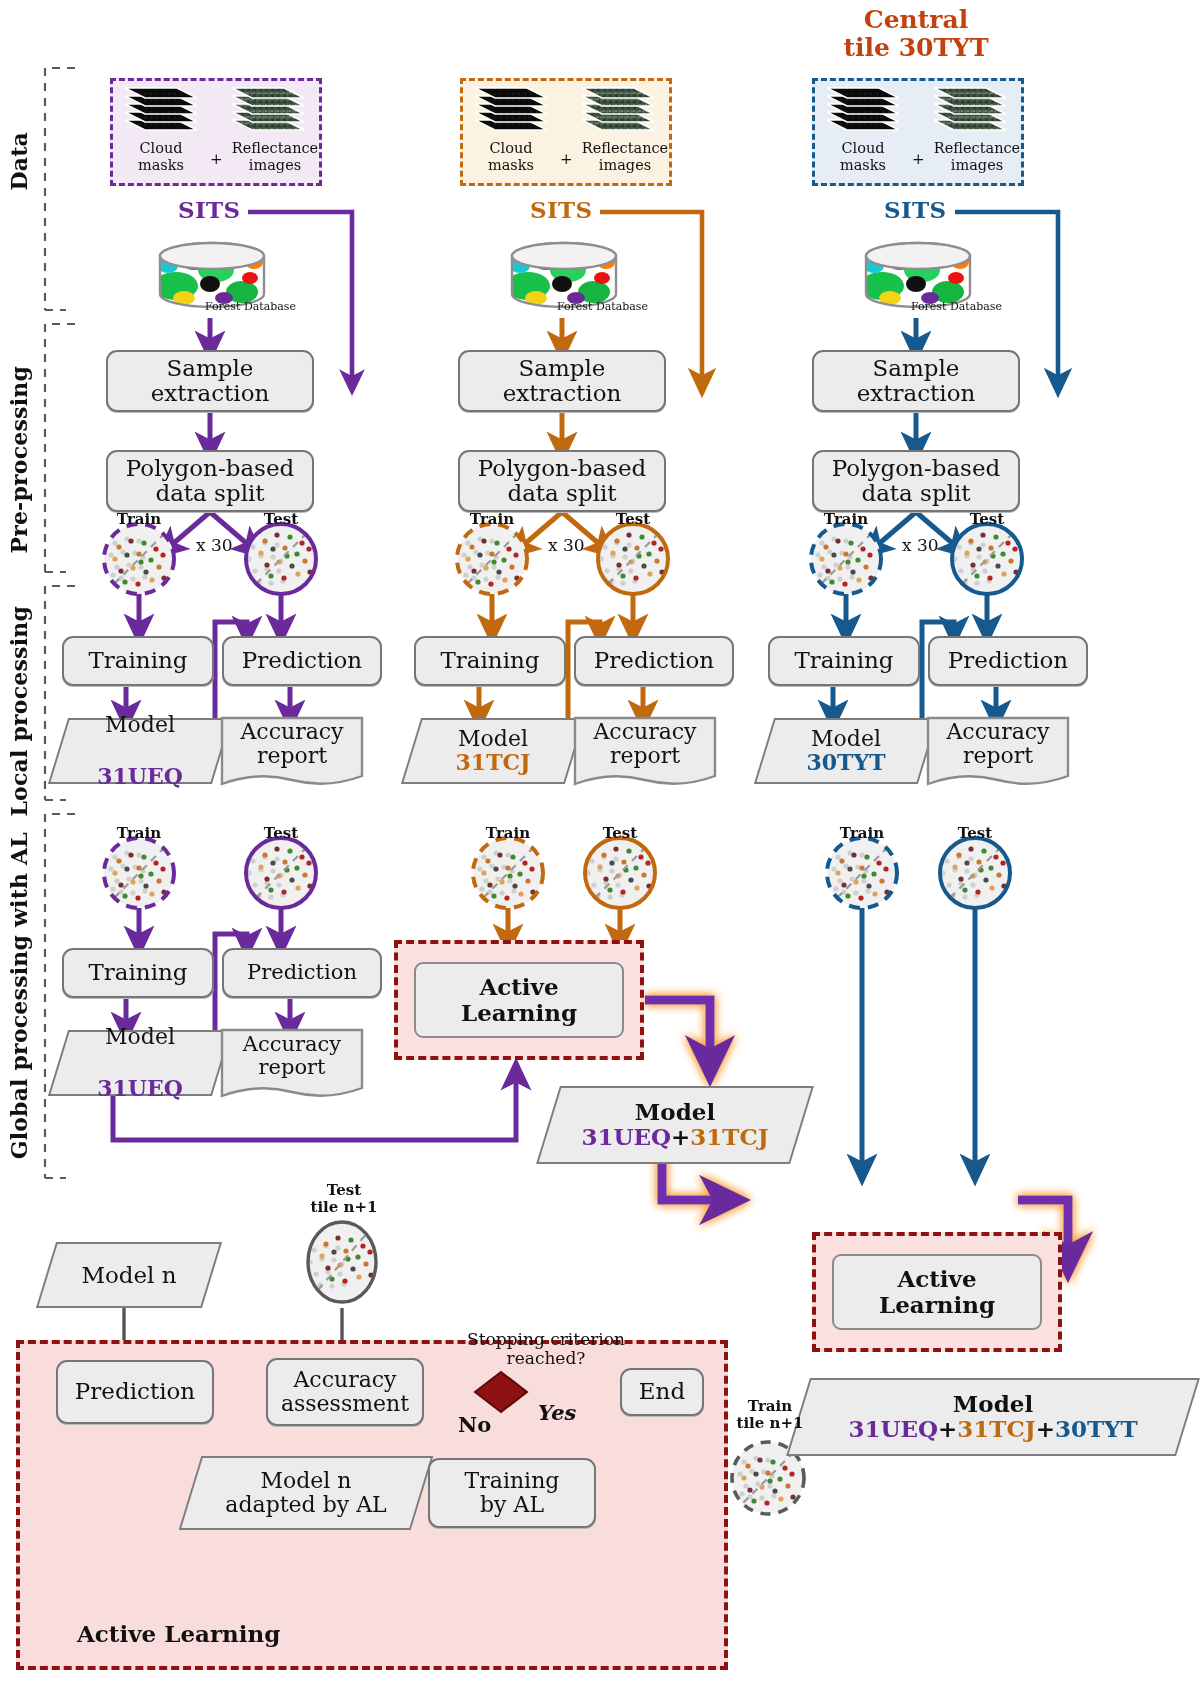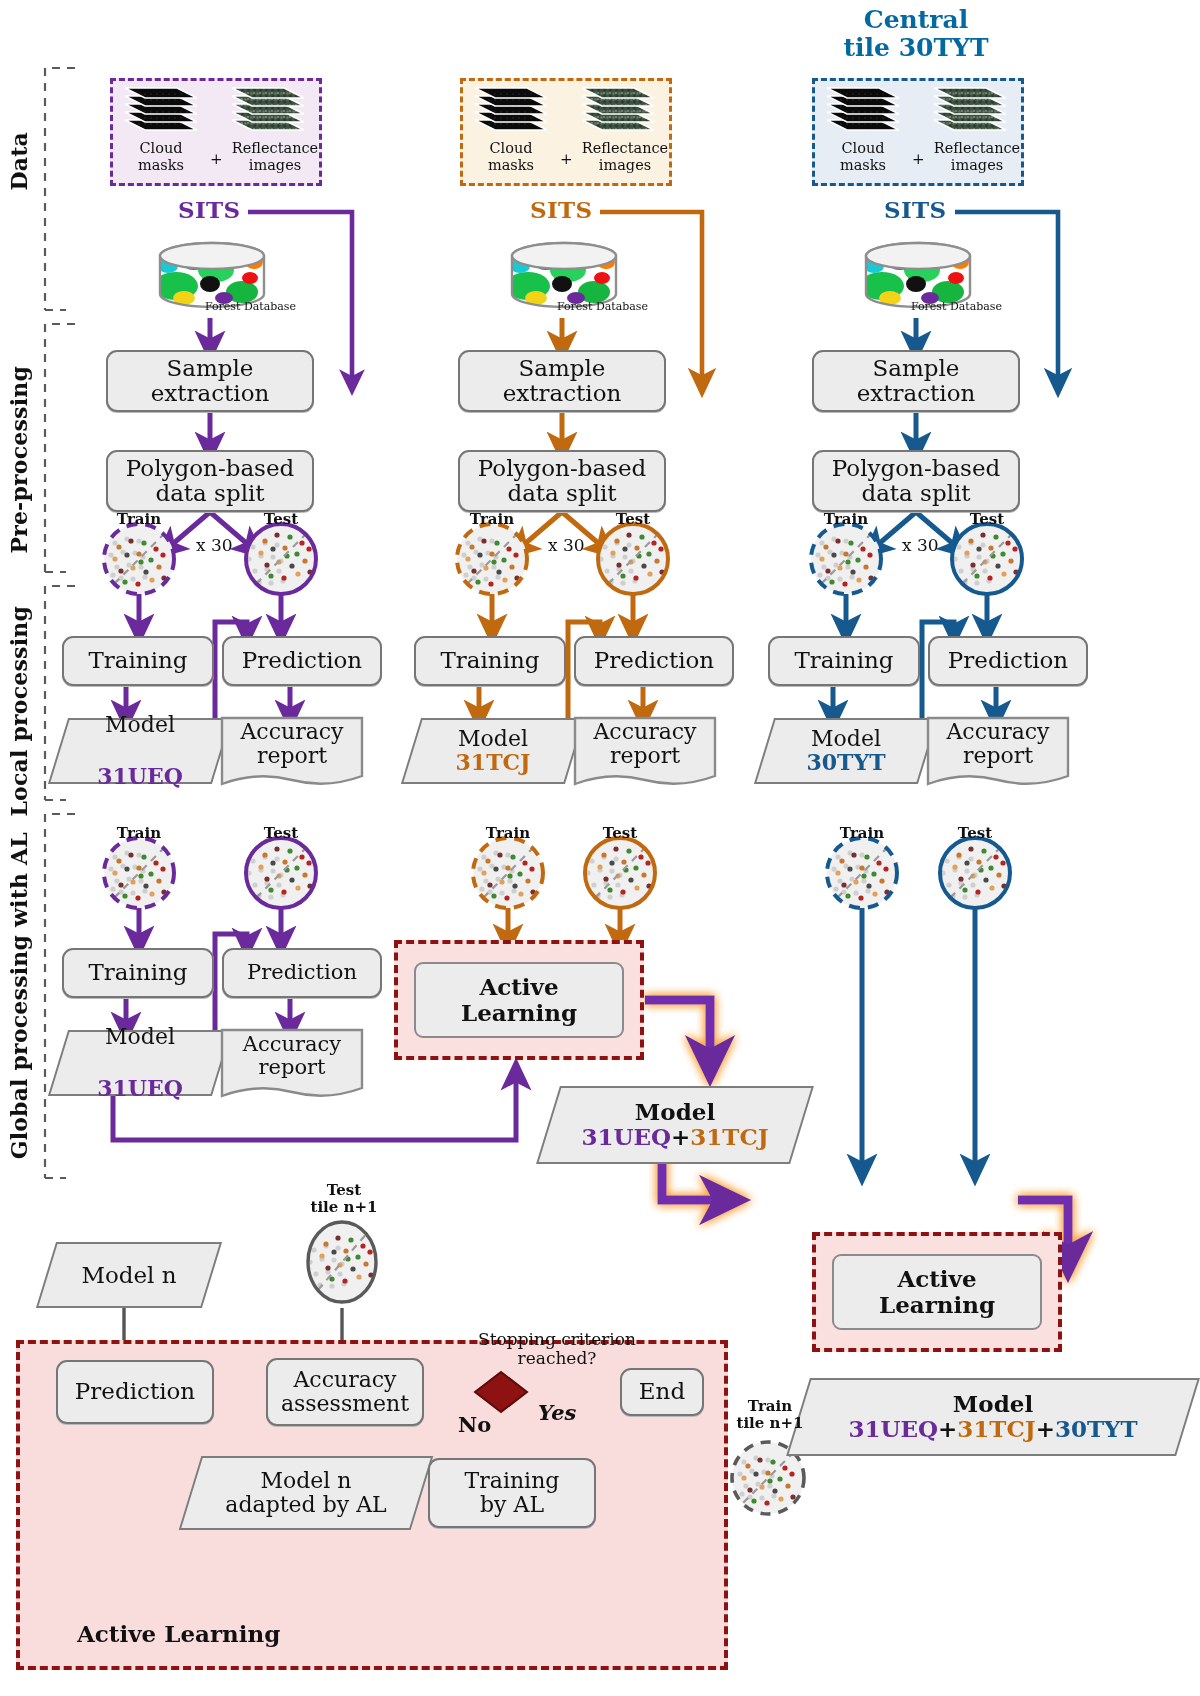--- a/index.html
+++ b/index.html
@@ -203,21 +203,21 @@
     <path d="M196,1492 L126,1492 L126,1422" marker-end="url(#ahG)"></path>
     <path d="M728,1492 L596,1492" marker-end="url(#ahG)"></path>
   </g>
 </svg>
 
 <div class="vlabel" style="left:6px; top:132px;">Data</div>
 <div class="vlabel" style="left:6px; top:366px;">Pre-processing</div>
 <div class="vlabel" style="left:6px; top:606px;">Local processing</div>
 <div class="vlabel" style="left:6px; top:832px;">Global processing with AL</div>
 
-<div class="coltitle" style="left:816px; top:6px; width:200px; color:#0369a1;">
+<div class="coltitle" style="left:816px; top:6px; width:200px; color:#c2410c;">
   <div>Central</div>
   <div>tile 30TYT</div>
 </div>
 
 <div class="datapanel" style="left:110px; top:78px; width:212px; height:108px; border-color:#6a2a9b; background:#f3e9f5;"></div>
 <div class="datapanel" style="left:460px; top:78px; width:212px; height:108px; border-color:#c0690f; background:#fbf2e2;"></div>
 <div class="datapanel" style="left:812px; top:78px; width:212px; height:108px; border-color:#15598f; background:#e6edf5;"></div>
 
 <svg class="layer" viewBox="0 0 1200 1696">
   <defs>
@@ -687,21 +687,21 @@
 
 <div class="alwrap soft" style="left:16px; top:1340px; width:712px; height:330px;"></div>
 <div class="alcaption" style="left:30px; top:1620px;">Active Learning</div>
 
 <div class="pbox" style="left:56px; top:1360px; width:158px; height:64px;">Prediction</div>
 <div class="pbox" style="left:266px; top:1358px; width:158px; height:68px; flex-direction:column; font-size:22px;">
   <span>Accuracy</span>
   <span>assessment</span>
 </div>
 
-<div class="ann reg" style="left:452px; top:1330px; width:210px;">
+<div class="ann reg" style="left:441px; top:1330px; width:210px;">
   <div>Stopping criterion</div>
   <div>reached?</div>
 </div>
 
 <svg class="layer" viewBox="0 0 1200 1696">
   <polygon points="501,1372 527,1392 501,1412 475,1392" fill="#8f1212" stroke="#5c0a0a" stroke-width="2"></polygon>
 </svg>
 
 <div class="ann" style="left:538px; top:1400px; font-size:21px;font-style:italic;">Yes</div>
 <div class="ann" style="left:458px; top:1412px; font-size:21px;">No</div>

